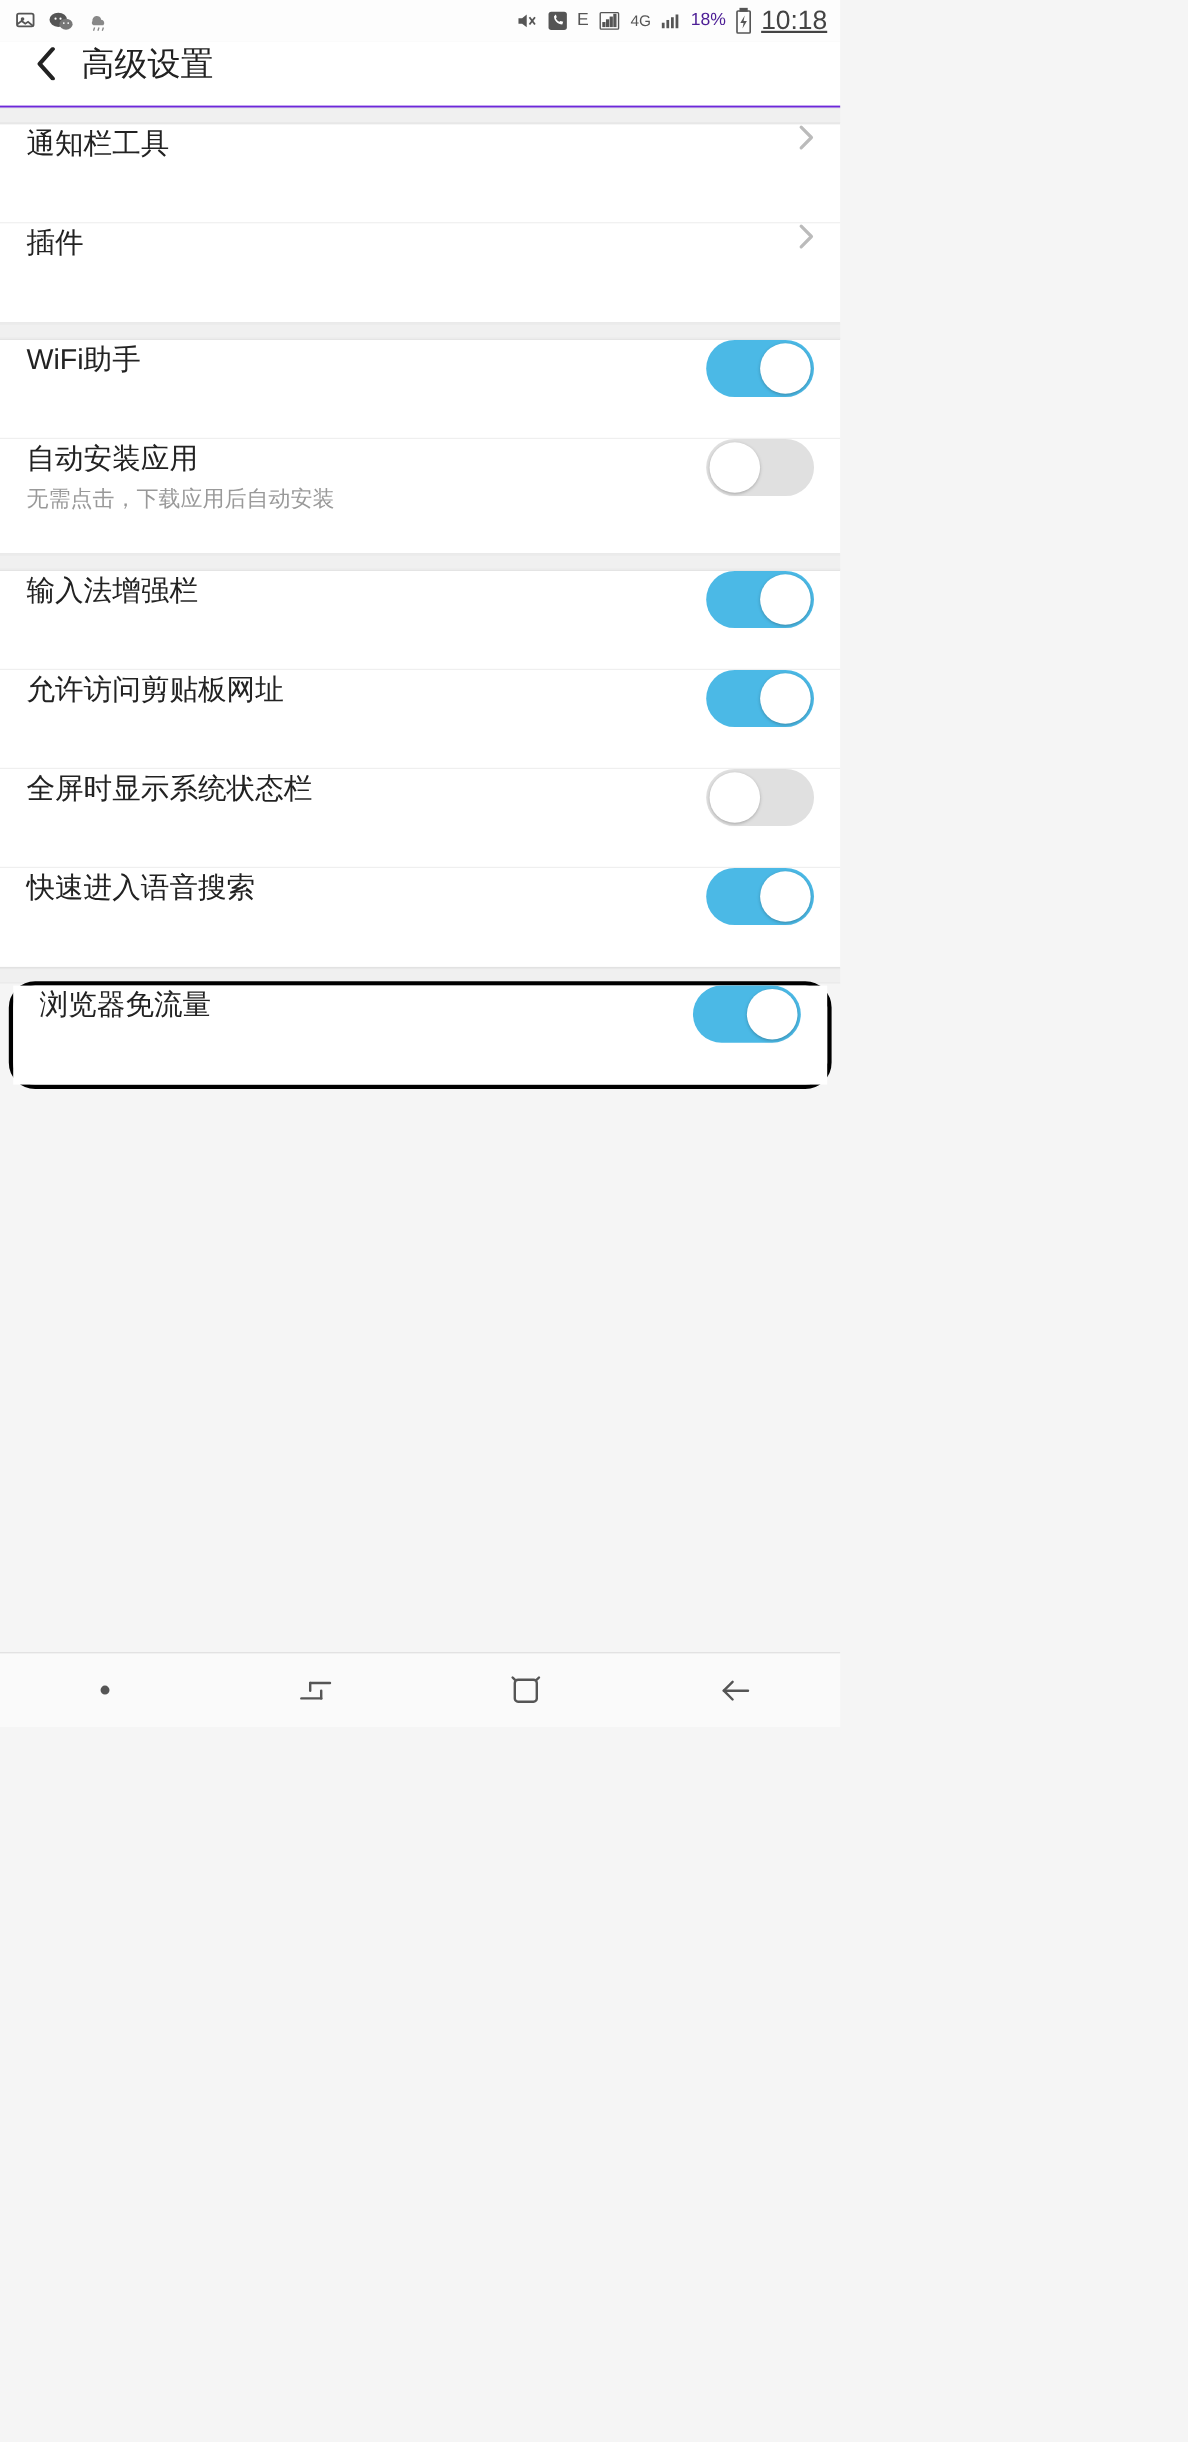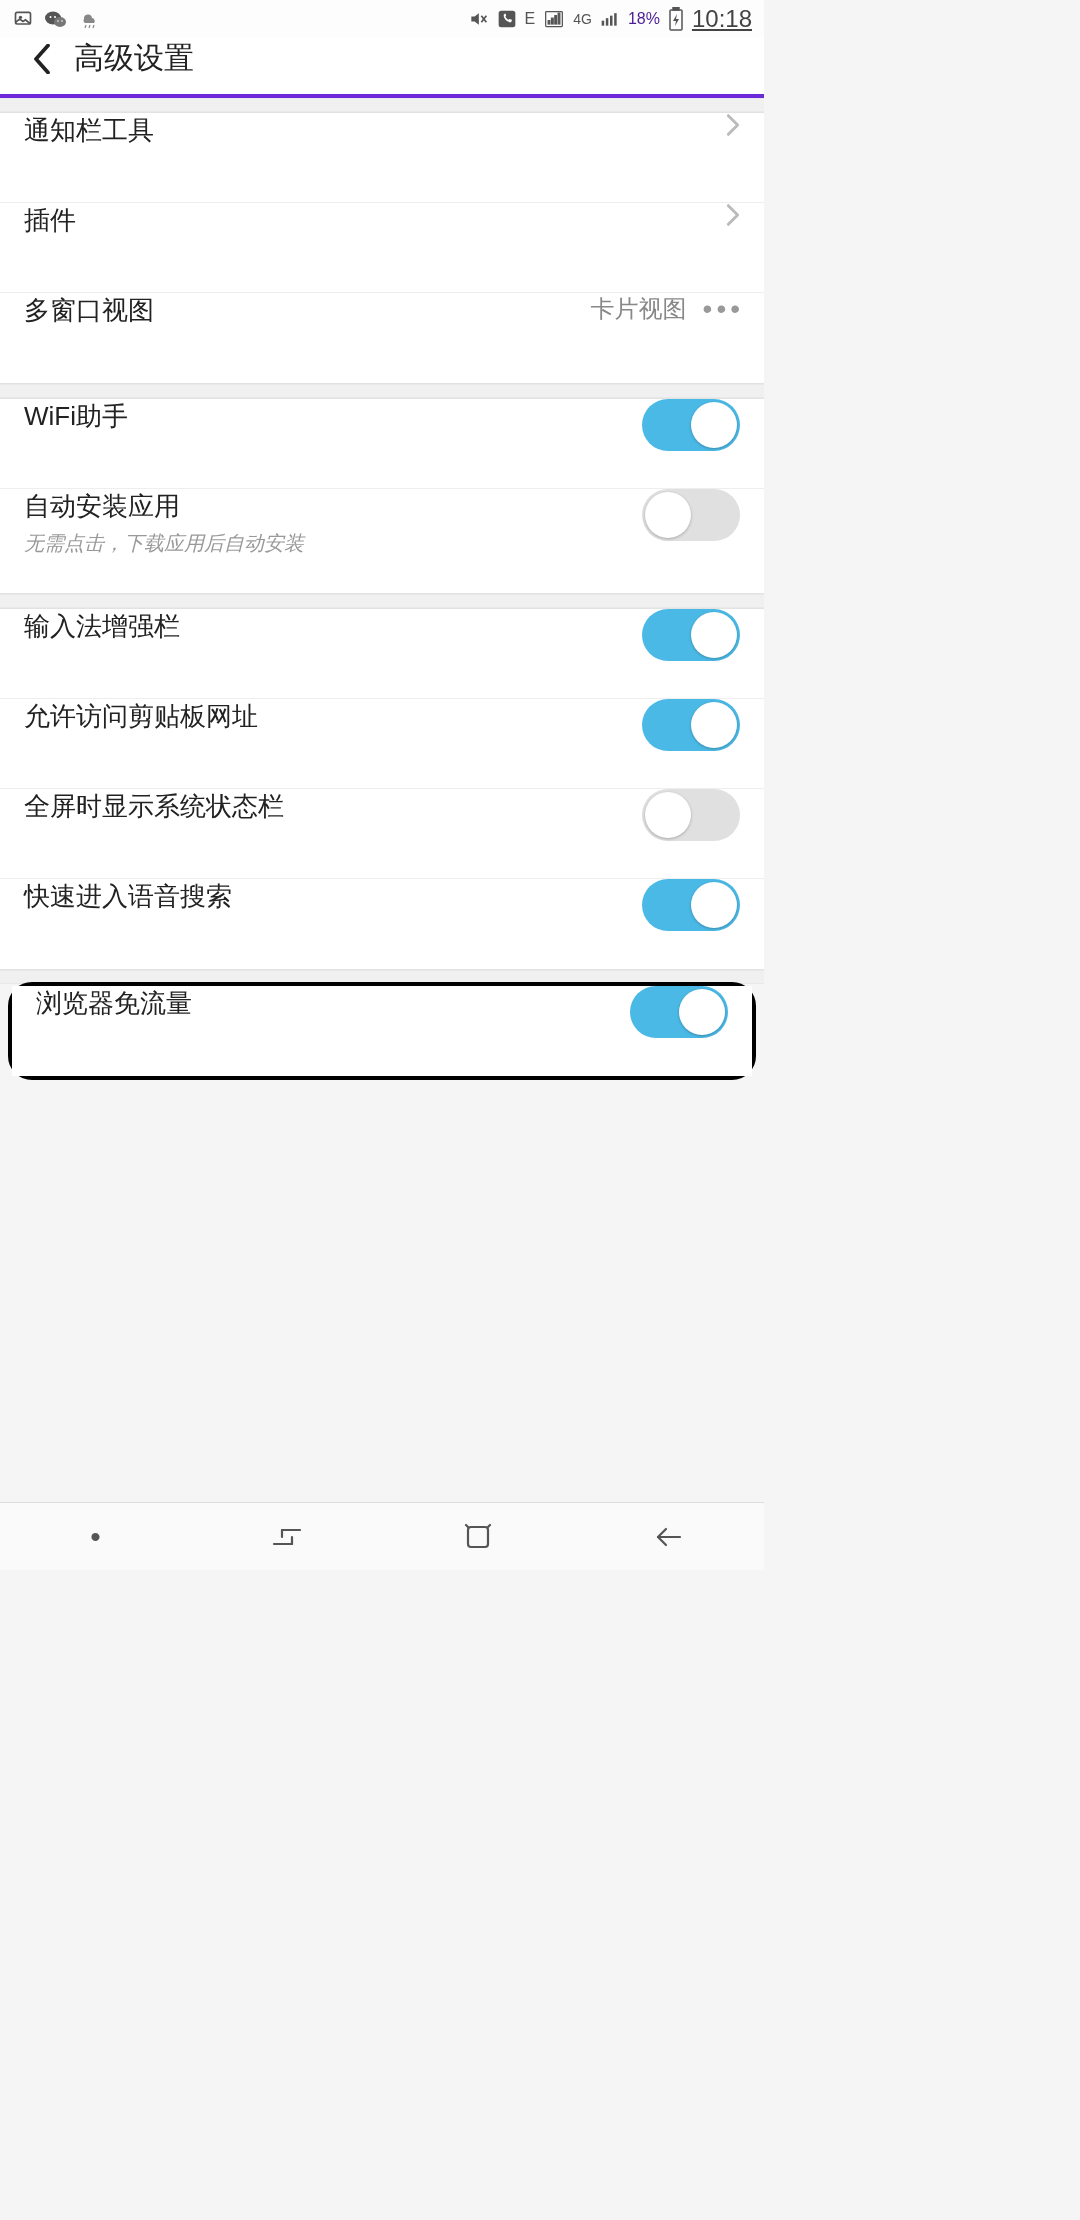--- a/index.html
+++ b/index.html
@@ -3,32 +3,32 @@
 <meta charset="utf-8">
 <style>
   * { margin:0; padding:0; box-sizing:border-box; font-family:"Helvetica Neue",Arial,"PingFang SC","Microsoft YaHei",sans-serif; }
   body { width:764px; height:1570px; background:#f5f5f5; display:flex; flex-direction:column; color:#222; }
   
   .status { height:38px; background:#fdfdfd; display:flex; align-items:center; padding:0 12px; font-size:22px; color:#555; }
   .status-left { display:flex; gap:10px; align-items:center; }
   .status-right { margin-left:auto; display:flex; gap:8px; align-items:center; }
   .sicon { display:inline-flex; align-items:center; justify-content:center; }
   
-  .header { height:60px; background:#fff; display:flex; align-items:center; padding:0 16px 15px 22px; border-bottom:4px solid #6d28d9; }
+  .header { height:60px; background:#fff; display:flex; padding:0 16px 15px 22px; border-bottom:2px solid #6d28d9; }
   .back-btn { width:40px; height:40px; display:flex; align-items:center; justify-content:center; }
   .title { font-size:30px; font-weight:500; margin-left:12px; color:#222; }
   
   .gap { height:14px; background:#f0f0f0; border-top:1px solid #e8e8e8; border-bottom:1px solid #e8e8e8; }
   
   .group { background:#fff; border-top:1px solid #e2e2e2; border-bottom:1px solid #e2e2e2; }
   .row { position:relative; display:flex; align-items:flex-start; padding:0 24px; min-height:90px; border-bottom:1px solid #eee; }
   .row:last-child { border-bottom:none; }
   .row-text { display:flex; flex-direction:column; justify-content:center; gap:6px; }
   .row-label { font-size:26px; color:#222; }
-  .row-sub { font-size:20px; color:#999;font-style:italic; }
+  .row-sub { font-size:20px; color:#999; }
   .row-right { margin-left:auto; display:flex; align-items:center; gap:16px; }
   .value-text { font-size:24px; color:#888; }
   .chevron { color:#aaa; }
   .dots { color:#999; letter-spacing:4px; font-size:28px; line-height:1; margin-right:-4px;}
   
   .toggle { width:98px; height:52px; border-radius:26px; position:relative; background:#e0e0e0; display:inline-block; }
   .toggle .knob { position:absolute; top:3px; width:46px; height:46px; background:#fff; border-radius:50%; box-shadow:0 1px 3px rgba(0,0,0,.25); }
   .toggle.on { background:#4bb9e6; }
   .toggle.on .knob { right:3px; }
   .toggle.off .knob { left:3px; }
@@ -142,29 +142,20 @@
   <div class="row">
     <div class="row-text">
         <span class="row-label">插件</span>
       </div>
     <div class="row-right">
       <span class="chevron">
         <svg width="14" height="24" viewBox="0 0 12 20" fill="none" stroke="#bbb" stroke-width="2.5" stroke-linecap="round" stroke-linejoin="round">
             <polyline points="2,2 10,10 2,18"></polyline>
           </svg>
       </span>
-    </div>
-  </div>
-  <div class="row">
-    <div class="row-text">
-        <span class="row-label">多窗口视图</span>
-      </div>
-    <div class="row-right">
-      <span class="value-text">卡片视图</span>
-      <span class="dots">•••</span>
     </div>
   </div>
 </div>
 
 <div class="gap"></div>
 
 <div class="group">
   <div class="row">
     <div class="row-text">
         <span class="row-label">WiFi助手</span>

